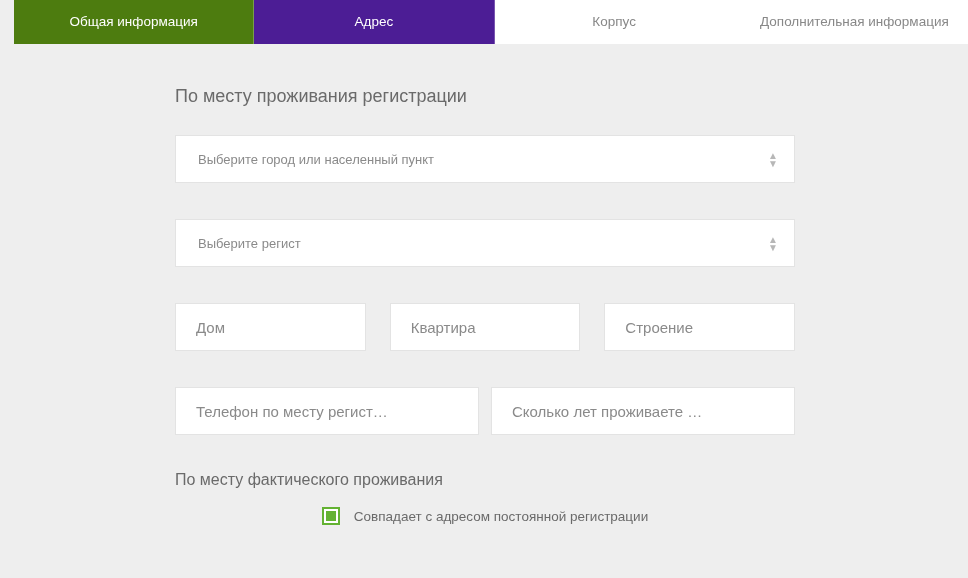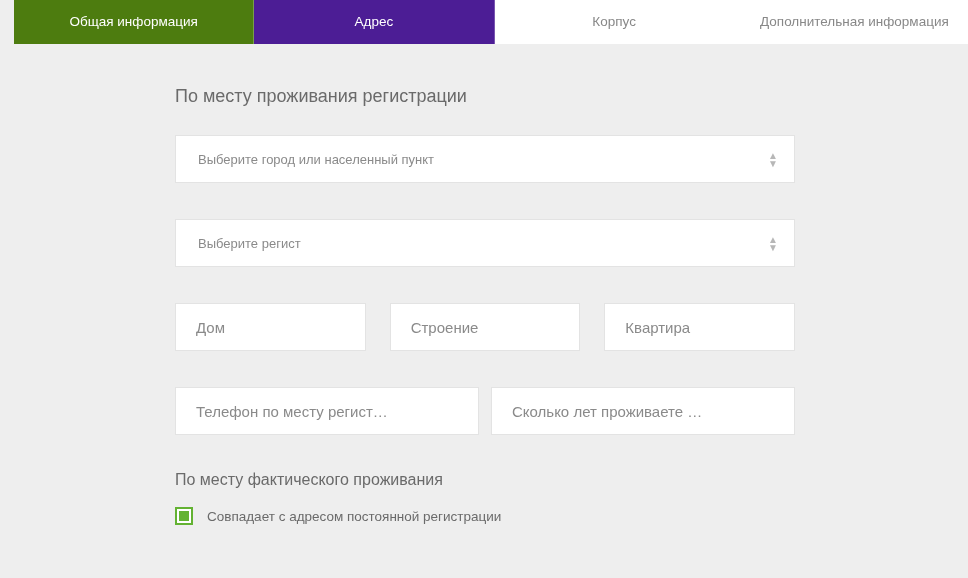--- a/index.html
+++ b/index.html
@@ -97,20 +97,21 @@
       color: #0369a1;
       outline: none;
       font-family: inherit;
     }
     input[type=text]::placeholder { color: #8a8a8a; }
     .checkbox-row {
       display: flex;
       align-items: center;
       gap: 14px;
       margin-top: 8px;
+      justify-content: center;
     }
     .checkbox {
       width: 18px;
       height: 18px;
       border: 2px solid #63b232;
       display: flex;
       align-items: center;
       justify-content: center;
       cursor: pointer;
       background: #fff;
@@ -156,22 +157,22 @@
   <div class="select-wrap">
     <span class="select-placeholder">Выберите регист</span>
     <span class="select-caret">
       <span>▲</span>
         <span>▼</span>
     </span>
   </div>
 
   <div class="row-4">
     <input type="text" placeholder="Дом" style="">
+    <input type="text" placeholder="Квартира" style="">
     <input type="text" placeholder="Строение" style="">
-    <input type="text" placeholder="Квартира" style="">
   </div>
 
   <div class="row-2">
     <input type="text" placeholder="Телефон по месту регист…" style="">
     <input type="text" placeholder="Сколько лет проживаете …" style="">
   </div>
 
   <h2 class="section-title-2">По месту фактического проживания</h2>
 
   <div class="checkbox-row">

